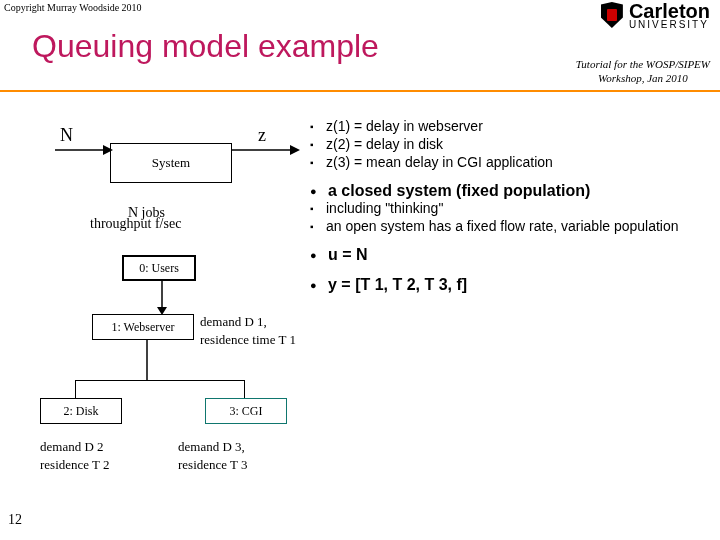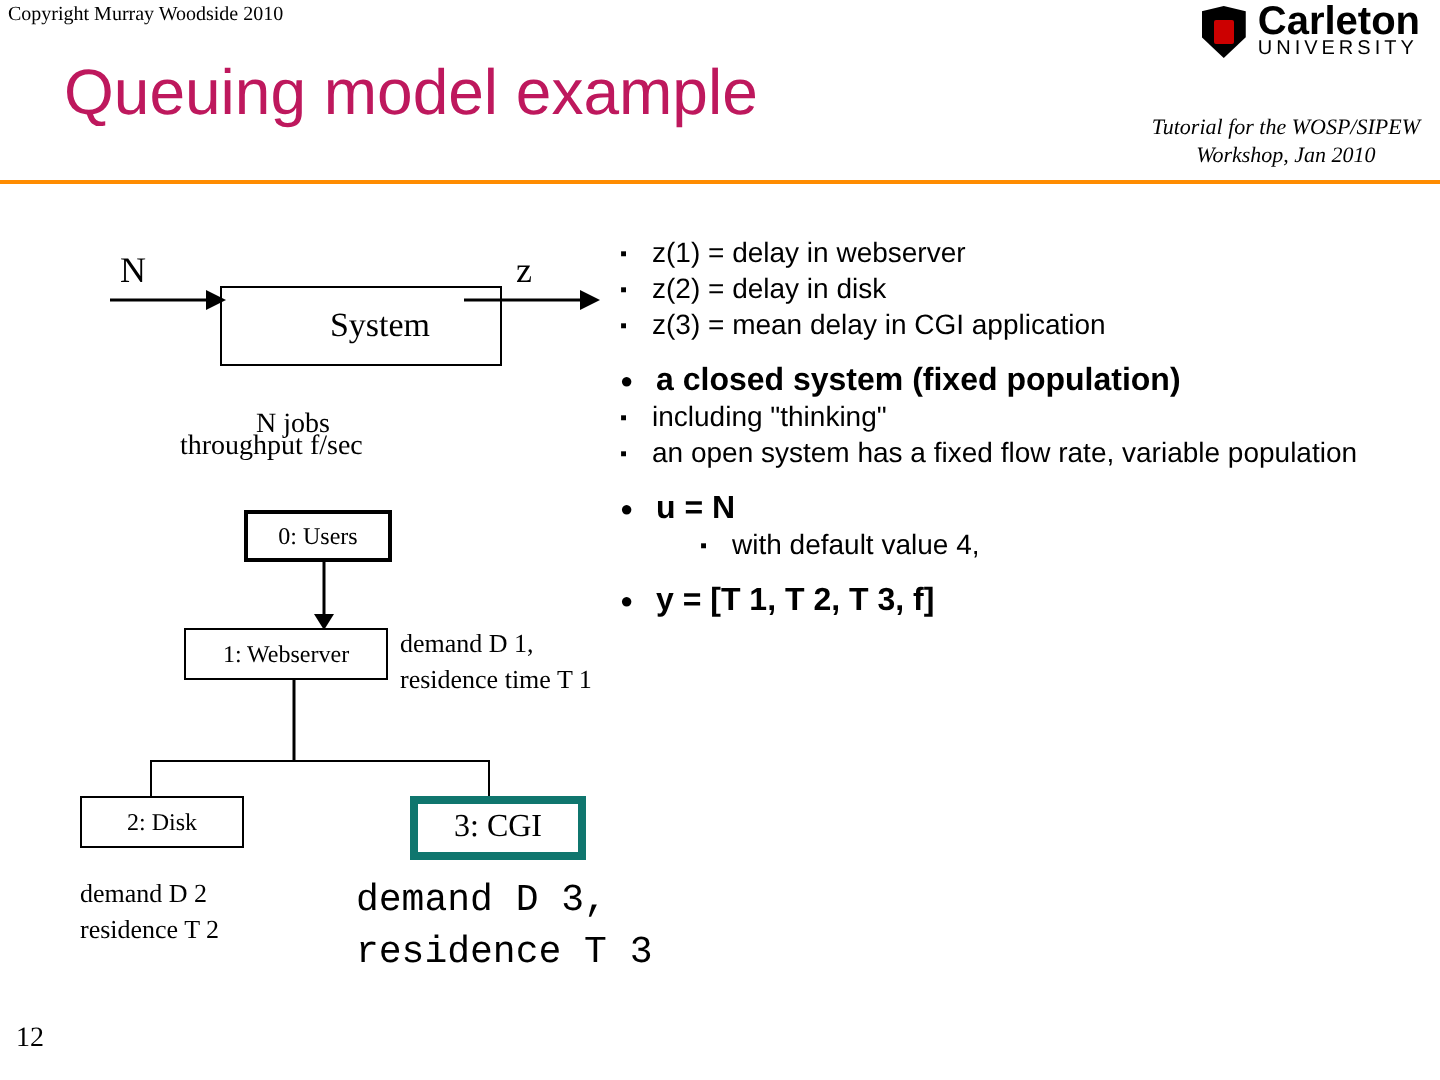--- a/index.html
+++ b/index.html
@@ -19,21 +19,21 @@
     position:absolute; top:28px; left:32px;
     font-size:32px; color:#be185d;
   }
   .tag {
     position:absolute; top:58px; right:10px;
     font-size:11px; font-style:italic; font-family:"Comic Sans MS", cursive;
     text-align:center; line-height:1.25;
   }
   .logo {
     position:absolute; top:2px; right:10px;
-    display:flex; align-items:flex-end; gap:6px;
+    display:flex; align-items:flex-start; gap:6px;
   }
   .shield {
     width:22px; height:26px; background:#000;
     clip-path: polygon(50% 0,100% 10%,100% 60%,50% 100%,0 60%,0 10%);
     display:flex; align-items:center; justify-content:center;
   }
   .shield .inner { width:10px; height:12px; background:#c00; border-radius:1px; }
   .logo-text { line-height:0.9; }
   .logo-c { font-size:20px; font-weight:bold; letter-spacing:0; }
   .logo-u { font-size:10px; letter-spacing:2px; }
@@ -43,21 +43,21 @@
   }
 
   
   .diag { position:absolute; font-family:"Comic Sans MS", cursive; font-size:14px; color:#000; }
   .n-label { top:125px; left:60px; font-size:18px; }
   .z-label { top:125px; left:258px; font-size:18px; }
   .sysbox {
     position:absolute; top:143px; left:110px;
     width:120px; height:38px; border:1.5px solid #000;
     display:flex; align-items:center; justify-content:center;
-    font-family:"Comic Sans MS", cursive; font-size:17px;padding-left:19px;
+    font-family:"Comic Sans MS", cursive; font-size:13px;
   }
   .arrow-in { position:absolute; top:140px; left:55px; }
   .arrow-out { position:absolute; top:140px; left:232px; }
   .njobs { top:205px; left:128px; }
   .throughput { top:216px; left:90px; }
   .zero-users {
     position:absolute; top:255px; left:122px;
     width:70px; height:22px; border:2px solid #000000;
     display:flex; align-items:center; justify-content:center;
     font-family:"Comic Sans MS", cursive; font-size:12px;
@@ -88,31 +88,31 @@
   .branch:before { left:0; }
   .branch:after { right:0; }
   .diskbox {
     position:absolute; top:398px; left:40px;
     width:80px; height:24px; border:1px solid #000;
     display:flex; align-items:center; justify-content:center;
     font-family:"Comic Sans MS", cursive; font-size:12px;
   }
   .cgibox {
     position:absolute; top:398px; left:205px;
-    width:80px; height:24px; border:4px solid #0f766e;
-    display:flex; align-items:center; justify-content:center;
-    font-family:"Comic Sans MS", cursive; font-size:16px;
+    width:80px; height:24px; border:1px solid #0f766e;
+    display:flex; align-items:center; justify-content:center;
+    font-family:"Comic Sans MS", cursive; font-size:12px;
   }
   .demand-d2 {
     position:absolute; top:438px; left:40px;
     font-family:"Comic Sans MS", cursive; font-size:13px; line-height:1.35;
   }
   .demand-d3 {
     position:absolute; top:438px; left:178px;
-    font-family:Liberation Mono, monospace; font-size:19px; line-height:1.35;
+    font-family:Liberation Serif, serif; font-size:13px; line-height:1.35;
   }
 
   
   .bullets {
     position:absolute; top:118px; left:310px; right:10px;
     font-size:16px;
   }
   .bullets ul { list-style:none; padding:0; margin:0; }
   .bullets > ul > li { margin-bottom:12px; }
   .bullets > ul > li > .head::before {
@@ -207,23 +207,20 @@
     </li>
     <li class="b2">
       <span class="head"><b>a closed system (fixed population)</b></span>
       <ul class="sub">
         <li>including "thinking"</li>
         <li>an open system has a fixed flow rate, variable population</li>
       </ul>
     </li>
     <li class="b3">
       <span class="head"><b>u = N</b></span>
-      <ul class="sub">
-        <li>with default value 4,</li>
-      </ul>
     </li>
     <li class="b5">
       <span class="head"><b>y =  [T 1, T 2, T 3, f]</b></span>
     </li>
   </ul>
 </div>
 
 <div class="slide-num">12</div>
 
 </body></html>

